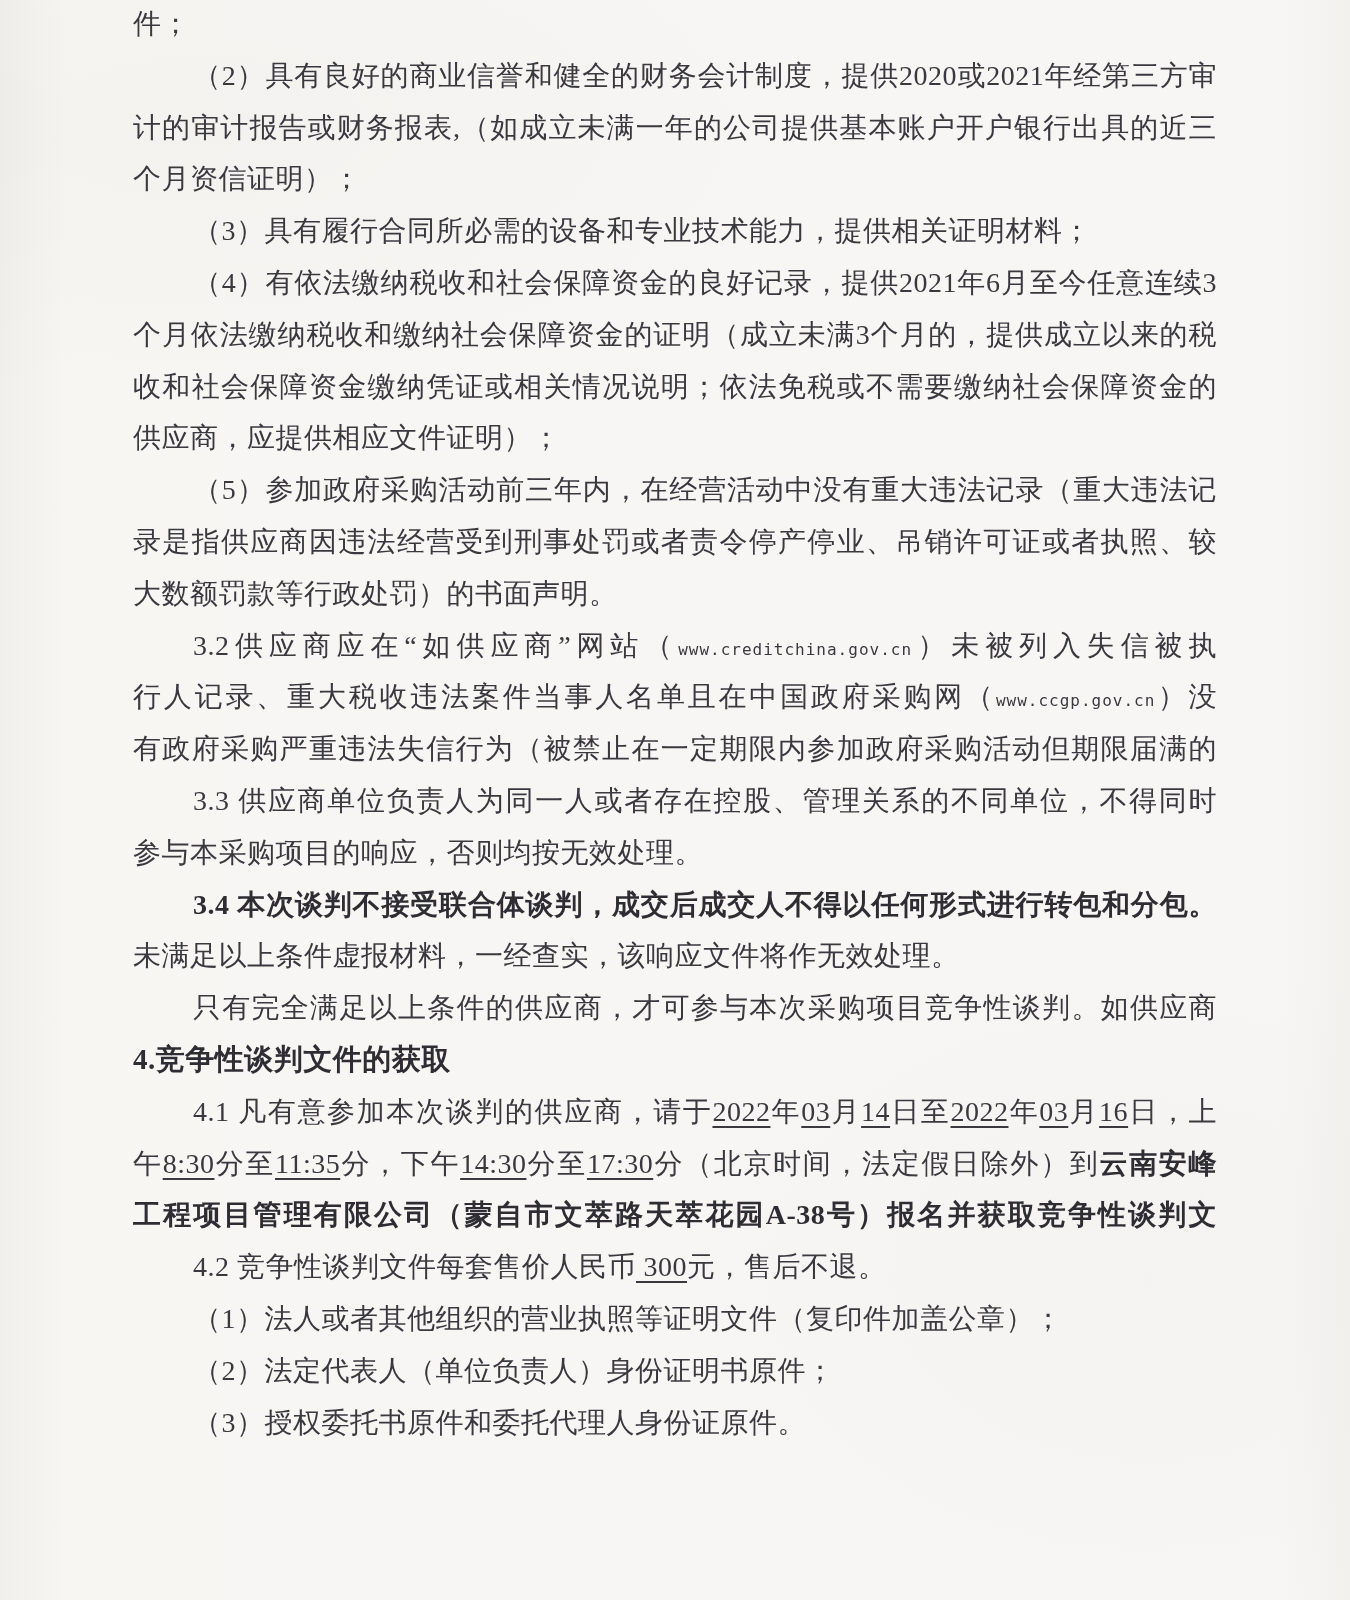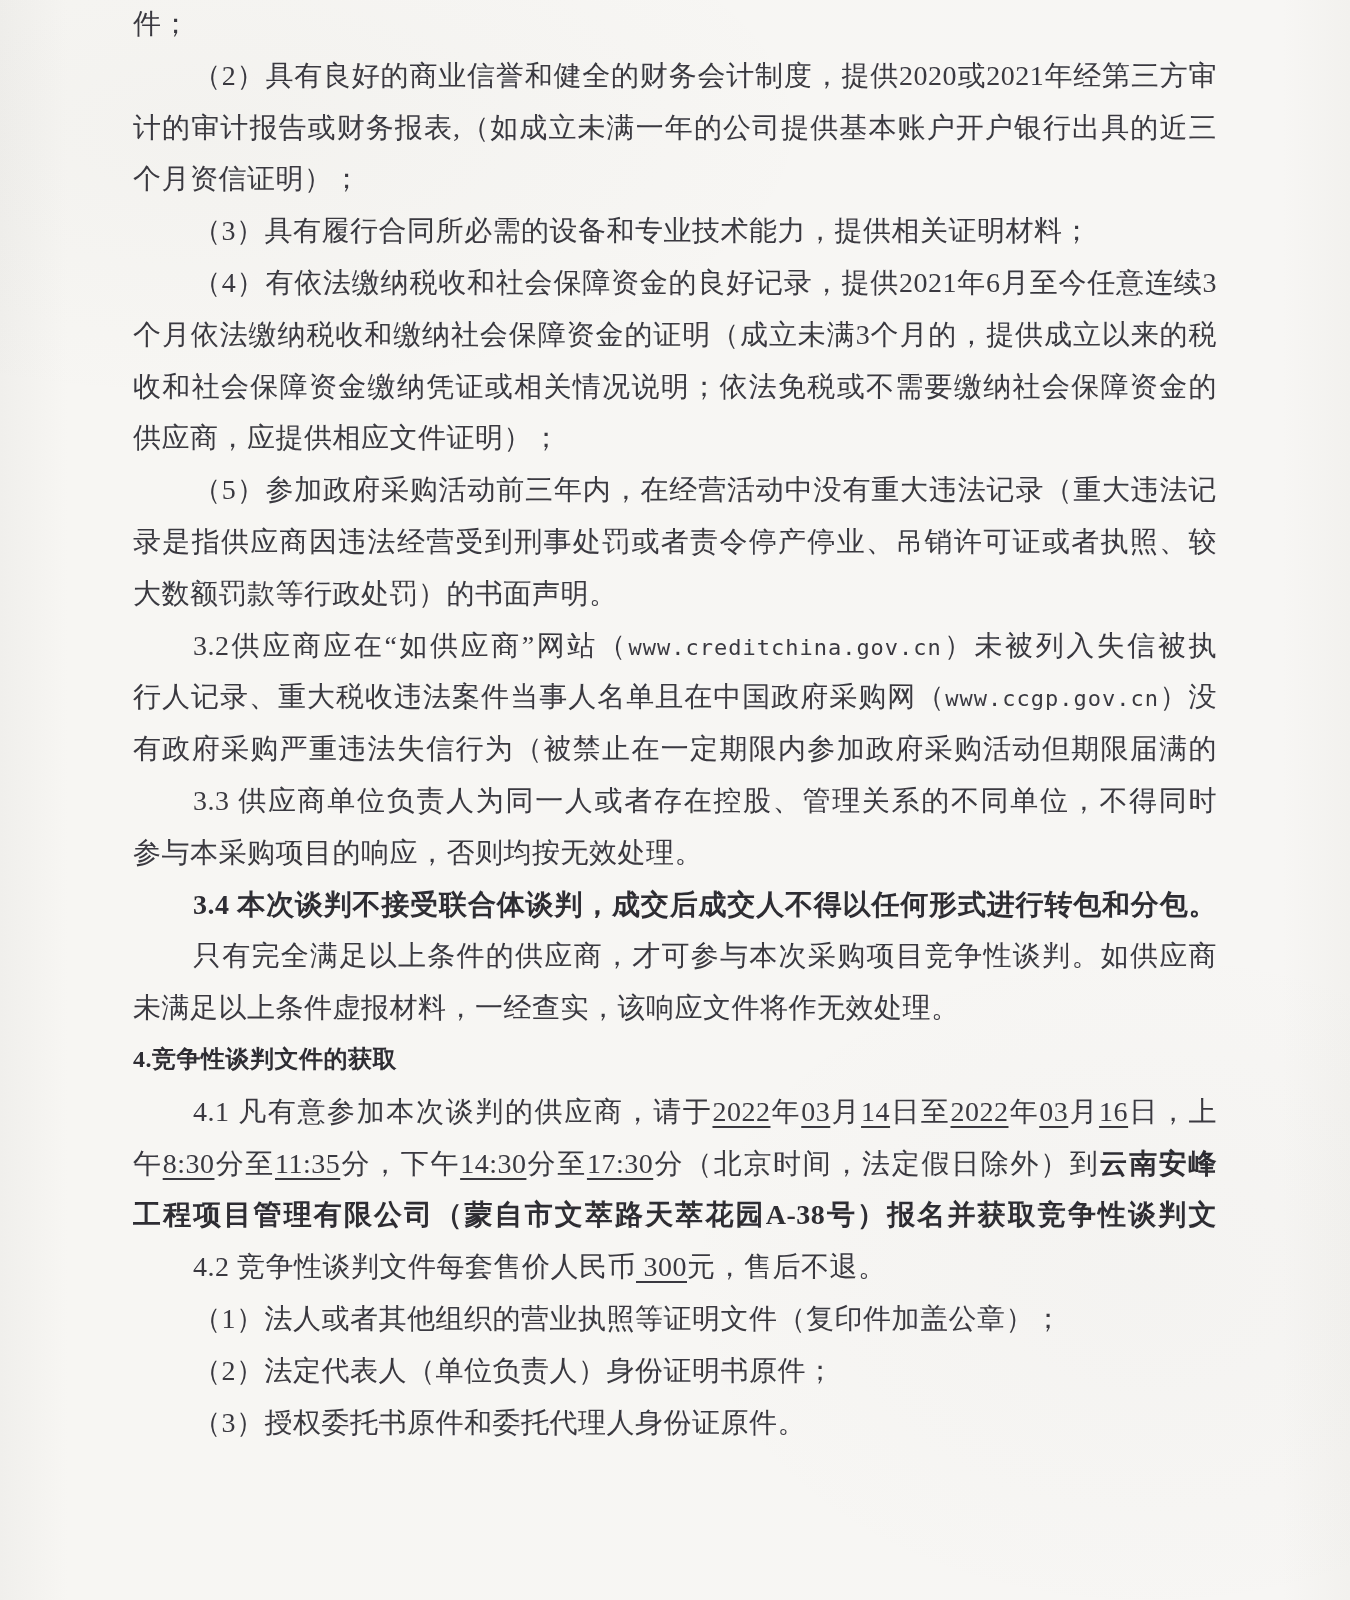--- a/index.html
+++ b/index.html
@@ -36,29 +36,29 @@
     color: #3a3940;
     text-align: left;
     letter-spacing: 0.5px;
   }
   .line.indent { text-indent: 60px; }
   .line.flush {
     text-align: justify;
     text-align-last: justify;
   }
   .line.bold, .line .b { font-weight: 700; color: #2e2d33; }
-  .line.heading { font-size: 24px; }
+  .line.heading { font-size: 29px; }
   .line .u {
     text-decoration: underline;
     text-decoration-thickness: 2px;
     text-underline-offset: 5px;
   }
   .line .mono {
     font-family: "DejaVu Sans Mono", monospace;
-    font-size: 22px;
+    font-size: 16px;
     letter-spacing: 1px;
   }
 </style>
 </head>
 <body>
 
 <div class="page">
   <div class="doc">
       <div class="line"><span>件；</span></div>
       <div class="line indent flush"><span>（2）具有良好的商业信誉和健全的财务会计制度，提供2020或2021年经第三方审</span></div>
@@ -71,22 +71,22 @@
       <div class="line"><span>供应商，应提供相应文件证明）；</span></div>
       <div class="line indent flush"><span>（5）参加政府采购活动前三年内，在经营活动中没有重大违法记录（重大违法记</span></div>
       <div class="line flush"><span>录是指供应商因违法经营受到刑事处罚或者责令停产停业、吊销许可证或者执照、较</span></div>
       <div class="line"><span>大数额罚款等行政处罚）的书面声明。</span></div>
       <div class="line indent flush"><span>3.2供应商应在“如供应商”网站（</span><span class="mono">www.creditchina.gov.cn</span><span>）未被列入失信被执</span></div>
       <div class="line flush"><span>行人记录、重大税收违法案件当事人名单且在中国政府采购网（</span><span class="mono">www.ccgp.gov.cn</span><span>）没</span></div>
       <div class="line flush"><span>有政府采购严重违法失信行为（被禁止在一定期限内参加政府采购活动但期限届满的</span></div>
       <div class="line indent flush"><span>3.3 供应商单位负责人为同一人或者存在控股、管理关系的不同单位，不得同时</span></div>
       <div class="line"><span>参与本采购项目的响应，否则均按无效处理。</span></div>
       <div class="line indent flush bold"><span>3.4 本次谈判不接受联合体谈判，成交后成交人不得以任何形式进行转包和分包。</span></div>
+      <div class="line"><span>未满足以上条件虚报材料，一经查实，该响应文件将作无效处理。</span></div>
       <div class="line indent flush"><span>只有完全满足以上条件的供应商，才可参与本次采购项目竞争性谈判。如供应商</span></div>
-      <div class="line"><span>未满足以上条件虚报材料，一经查实，该响应文件将作无效处理。</span></div>
       <div class="line bold heading"><span>4.竞争性谈判文件的获取</span></div>
       <div class="line indent flush"><span>4.1 凡有意参加本次谈判的供应商，请于</span><span class="u">2022</span><span>年</span><span class="u">03</span><span>月</span><span class="u">14</span><span>日至</span><span class="u">2022</span><span>年</span><span class="u">03</span><span>月</span><span class="u">16</span><span>日，上</span></div>
       <div class="line flush"><span>午</span><span class="u">8:30</span><span>分至</span><span class="u">11:35</span><span>分，下午</span><span class="u">14:30</span><span>分至</span><span class="u">17:30</span><span>分（北京时间，法定假日除外）到</span><span class="b">云南安峰</span></div>
       <div class="line flush bold"><span>工程项目管理有限公司（蒙自市文萃路天萃花园A-38号）报名并获取竞争性谈判文件。</span></div>
       <div class="line indent"><span>4.2 竞争性谈判文件每套售价人民币</span><span class="u"> 300</span><span>元，售后不退。</span></div>
       <div class="line indent"><span>（1）法人或者其他组织的营业执照等证明文件（复印件加盖公章）；</span></div>
       <div class="line indent"><span>（2）法定代表人（单位负责人）身份证明书原件；</span></div>
       <div class="line indent"><span>（3）授权委托书原件和委托代理人身份证原件。</span></div>
     </div>
 </div>

